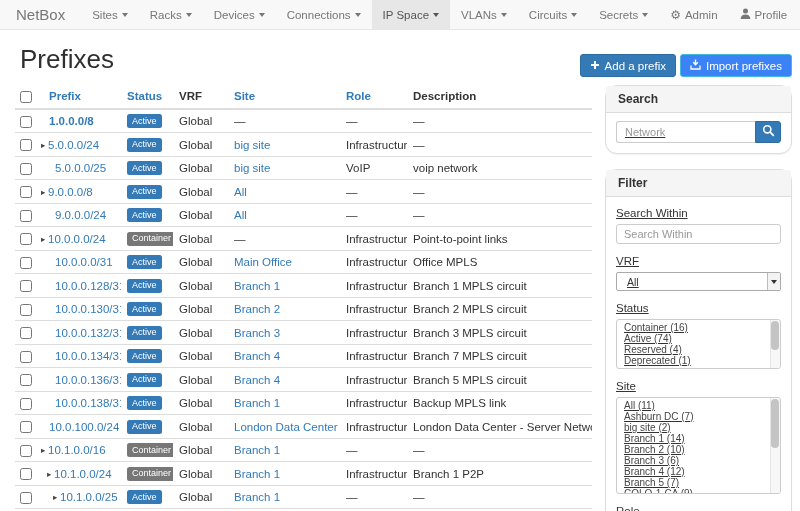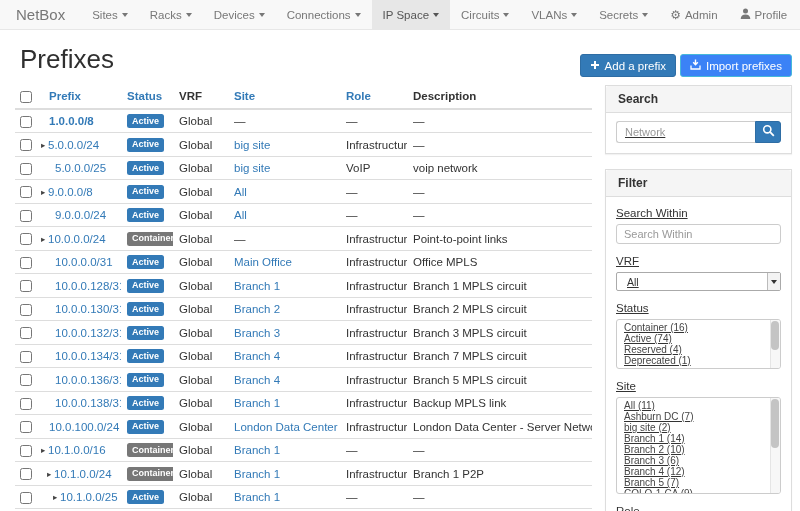--- a/index.html
+++ b/index.html
@@ -32,28 +32,28 @@
   .main { display:flex; gap:13px; align-items:flex-start; }
   .left-col { width:578px; }
   .right-col { width:187px; }
 
   
   table.obj-table { border-collapse:collapse; width:100%; table-layout:fixed; }
   .obj-table th { text-align:left; font-size:11.5px; padding:5px 6px; border-bottom:2px solid #ddd; white-space:nowrap; }
   .obj-table th.link-col { color:#337ab7; cursor:pointer; }
   .obj-table td { padding:4px 6px; border-top:1px solid #ddd; font-size:11.5px; white-space:nowrap; overflow:hidden; height:23px; vertical-align:middle; }
   .obj-table a.blue { color:#337ab7; cursor:pointer; }
-  .badge { display:inline-block; font-size:9px; font-weight:bold; color:#fff; padding:2.5px 5px; border-radius:2.5px; line-height:1; }
+  .badge { display:inline-block; font-size:9px; font-weight:normal; color:#fff; padding:2.5px 5px; border-radius:2.5px; line-height:1; }
   .dash { color:#333; }
   .arrow { display:inline-block; width:7px; margin-left:-8px; color:#444; font-size:8.5px; vertical-align:1px; }
   input[type=checkbox] { width:12px; height:12px; margin:0; cursor:pointer; vertical-align:middle; }
   td.prefix-cell, th.prefix-head { padding-left:12px; }
 
   
-  .panel { border:1px solid #ddd; border-radius:0; background:#fff; box-shadow:0 1px 1px rgba(0,0,0,0.05); margin-bottom:15px; }
+  .panel { border:1px solid #ddd; border-radius:12px; background:#fff; box-shadow:0 1px 1px rgba(0,0,0,0.05); margin-bottom:15px; }
   .panel-heading { background:#f5f5f5; border-bottom:1px solid #ddd; padding:6px 12px; font-size:12px; font-weight:bold; color:#333; border-radius:3px 3px 0 0; }
   .panel-body { padding:8px 10px 10px;text-decoration:underline; }
   .input-group { display:flex; }
   .tb-input { flex:1; min-width:0; height:22px; border:1px solid #ccc; border-right:none; border-radius:3px 0 0 3px; padding:0 8px; font-size:11px; font-family:"Liberation Sans",sans-serif; color:#333; outline:none; }
   .tb-input::placeholder, .f-input::placeholder { color:#999; }
   .search-btn { width:26px; height:22px; background:#337ab7; border:1px solid #2e6da4; border-radius:0 3px 3px 0; display:flex; align-items:center; justify-content:center; cursor:pointer; padding:0; }
   .f-label { display:block; font-size:11.5px; color:#333; margin:11px 0 5px; font-weight:400; }
   .f-label:first-child { margin-top:2px; }
   .f-input { width:100%; height:20px; border:1px solid #ccc; border-radius:3px; padding:0 7px; font-size:11px; font-family:"Liberation Sans",sans-serif; outline:none; }
   .f-select { position:relative; height:19px; border:1px solid #aaa; border-radius:2px; background:#fff; font-size:10.5px; color:#333; display:flex; align-items:center; padding-left:10px; cursor:pointer; }
@@ -84,25 +84,25 @@
       </div>
       <div class="nav-item">
         <span>Connections</span>
         <span class="caret"></span>
       </div>
       <div class="nav-item active">
         <span>IP Space</span>
         <span class="caret"></span>
       </div>
       <div class="nav-item">
+        <span>VLANs</span>
+        <span class="caret"></span>
+      </div>
+      <div class="nav-item">
         <span>Circuits</span>
-        <span class="caret"></span>
-      </div>
-      <div class="nav-item">
-        <span>VLANs</span>
         <span class="caret"></span>
       </div>
       <div class="nav-item">
         <span>Secrets</span>
         <span class="caret"></span>
       </div>
     </div>
   <div class="nav-right">
     <div class="nav-item">
       <span class="gear-glyph">⚙</span>

